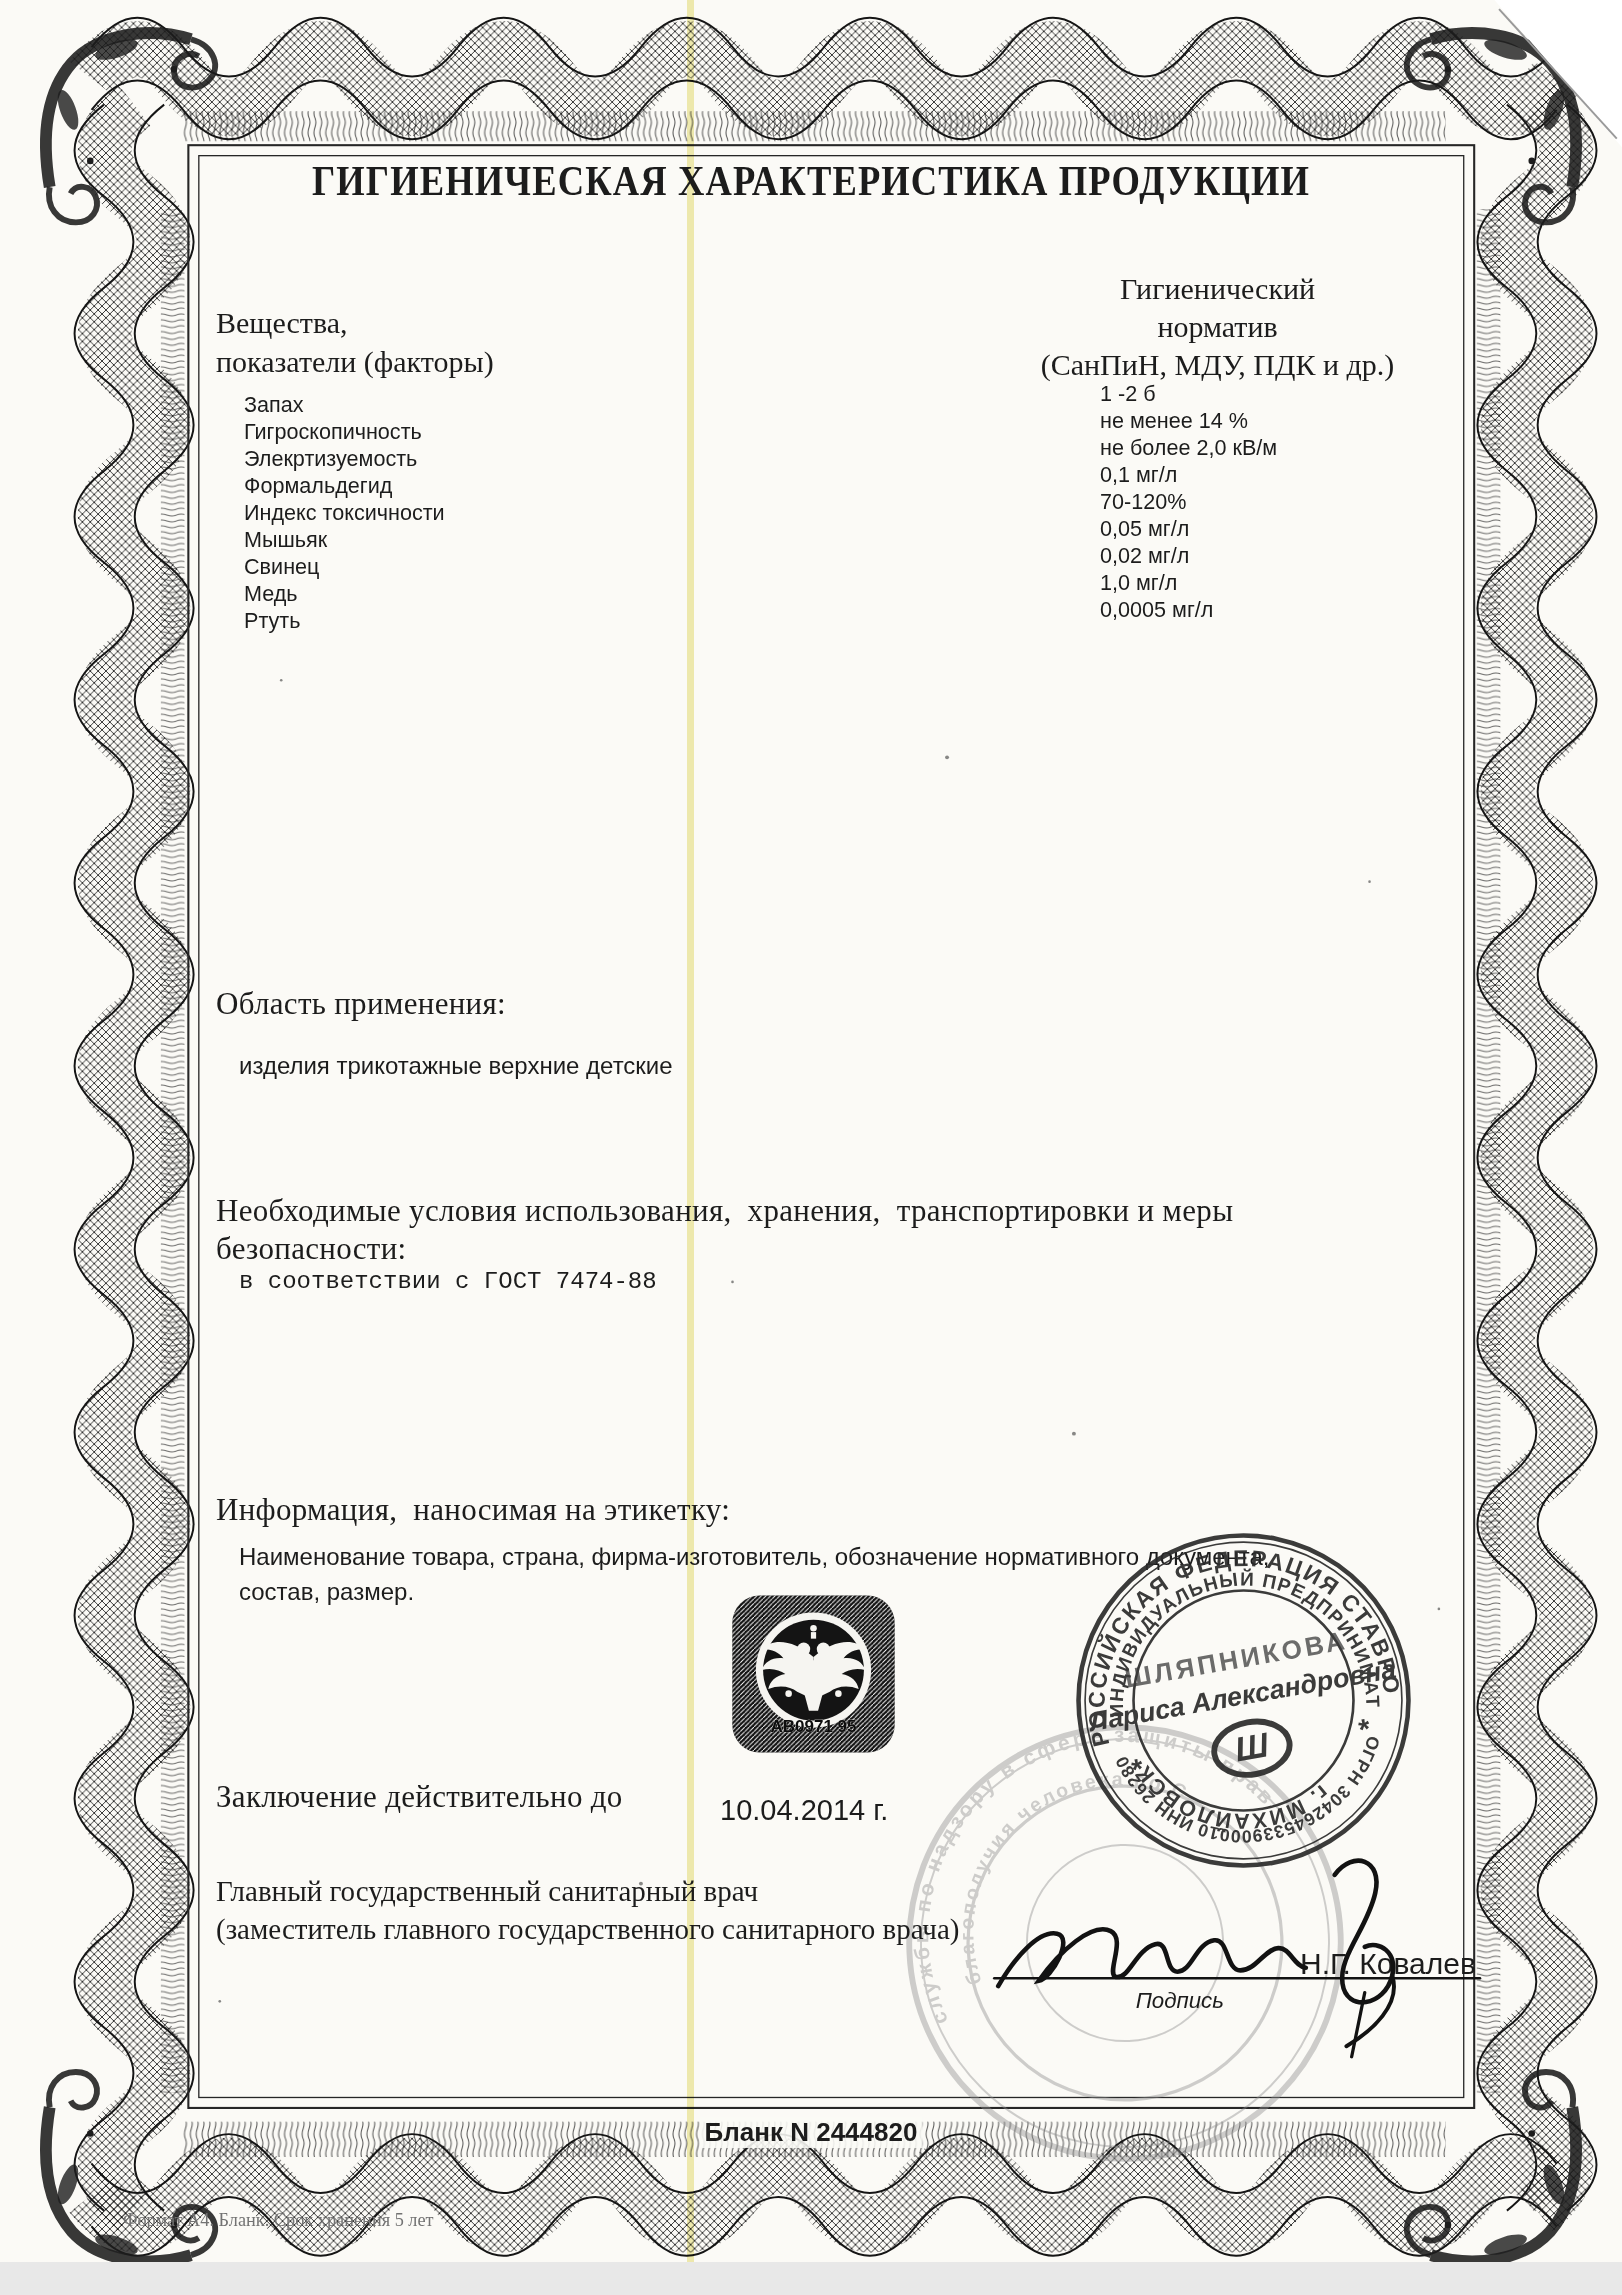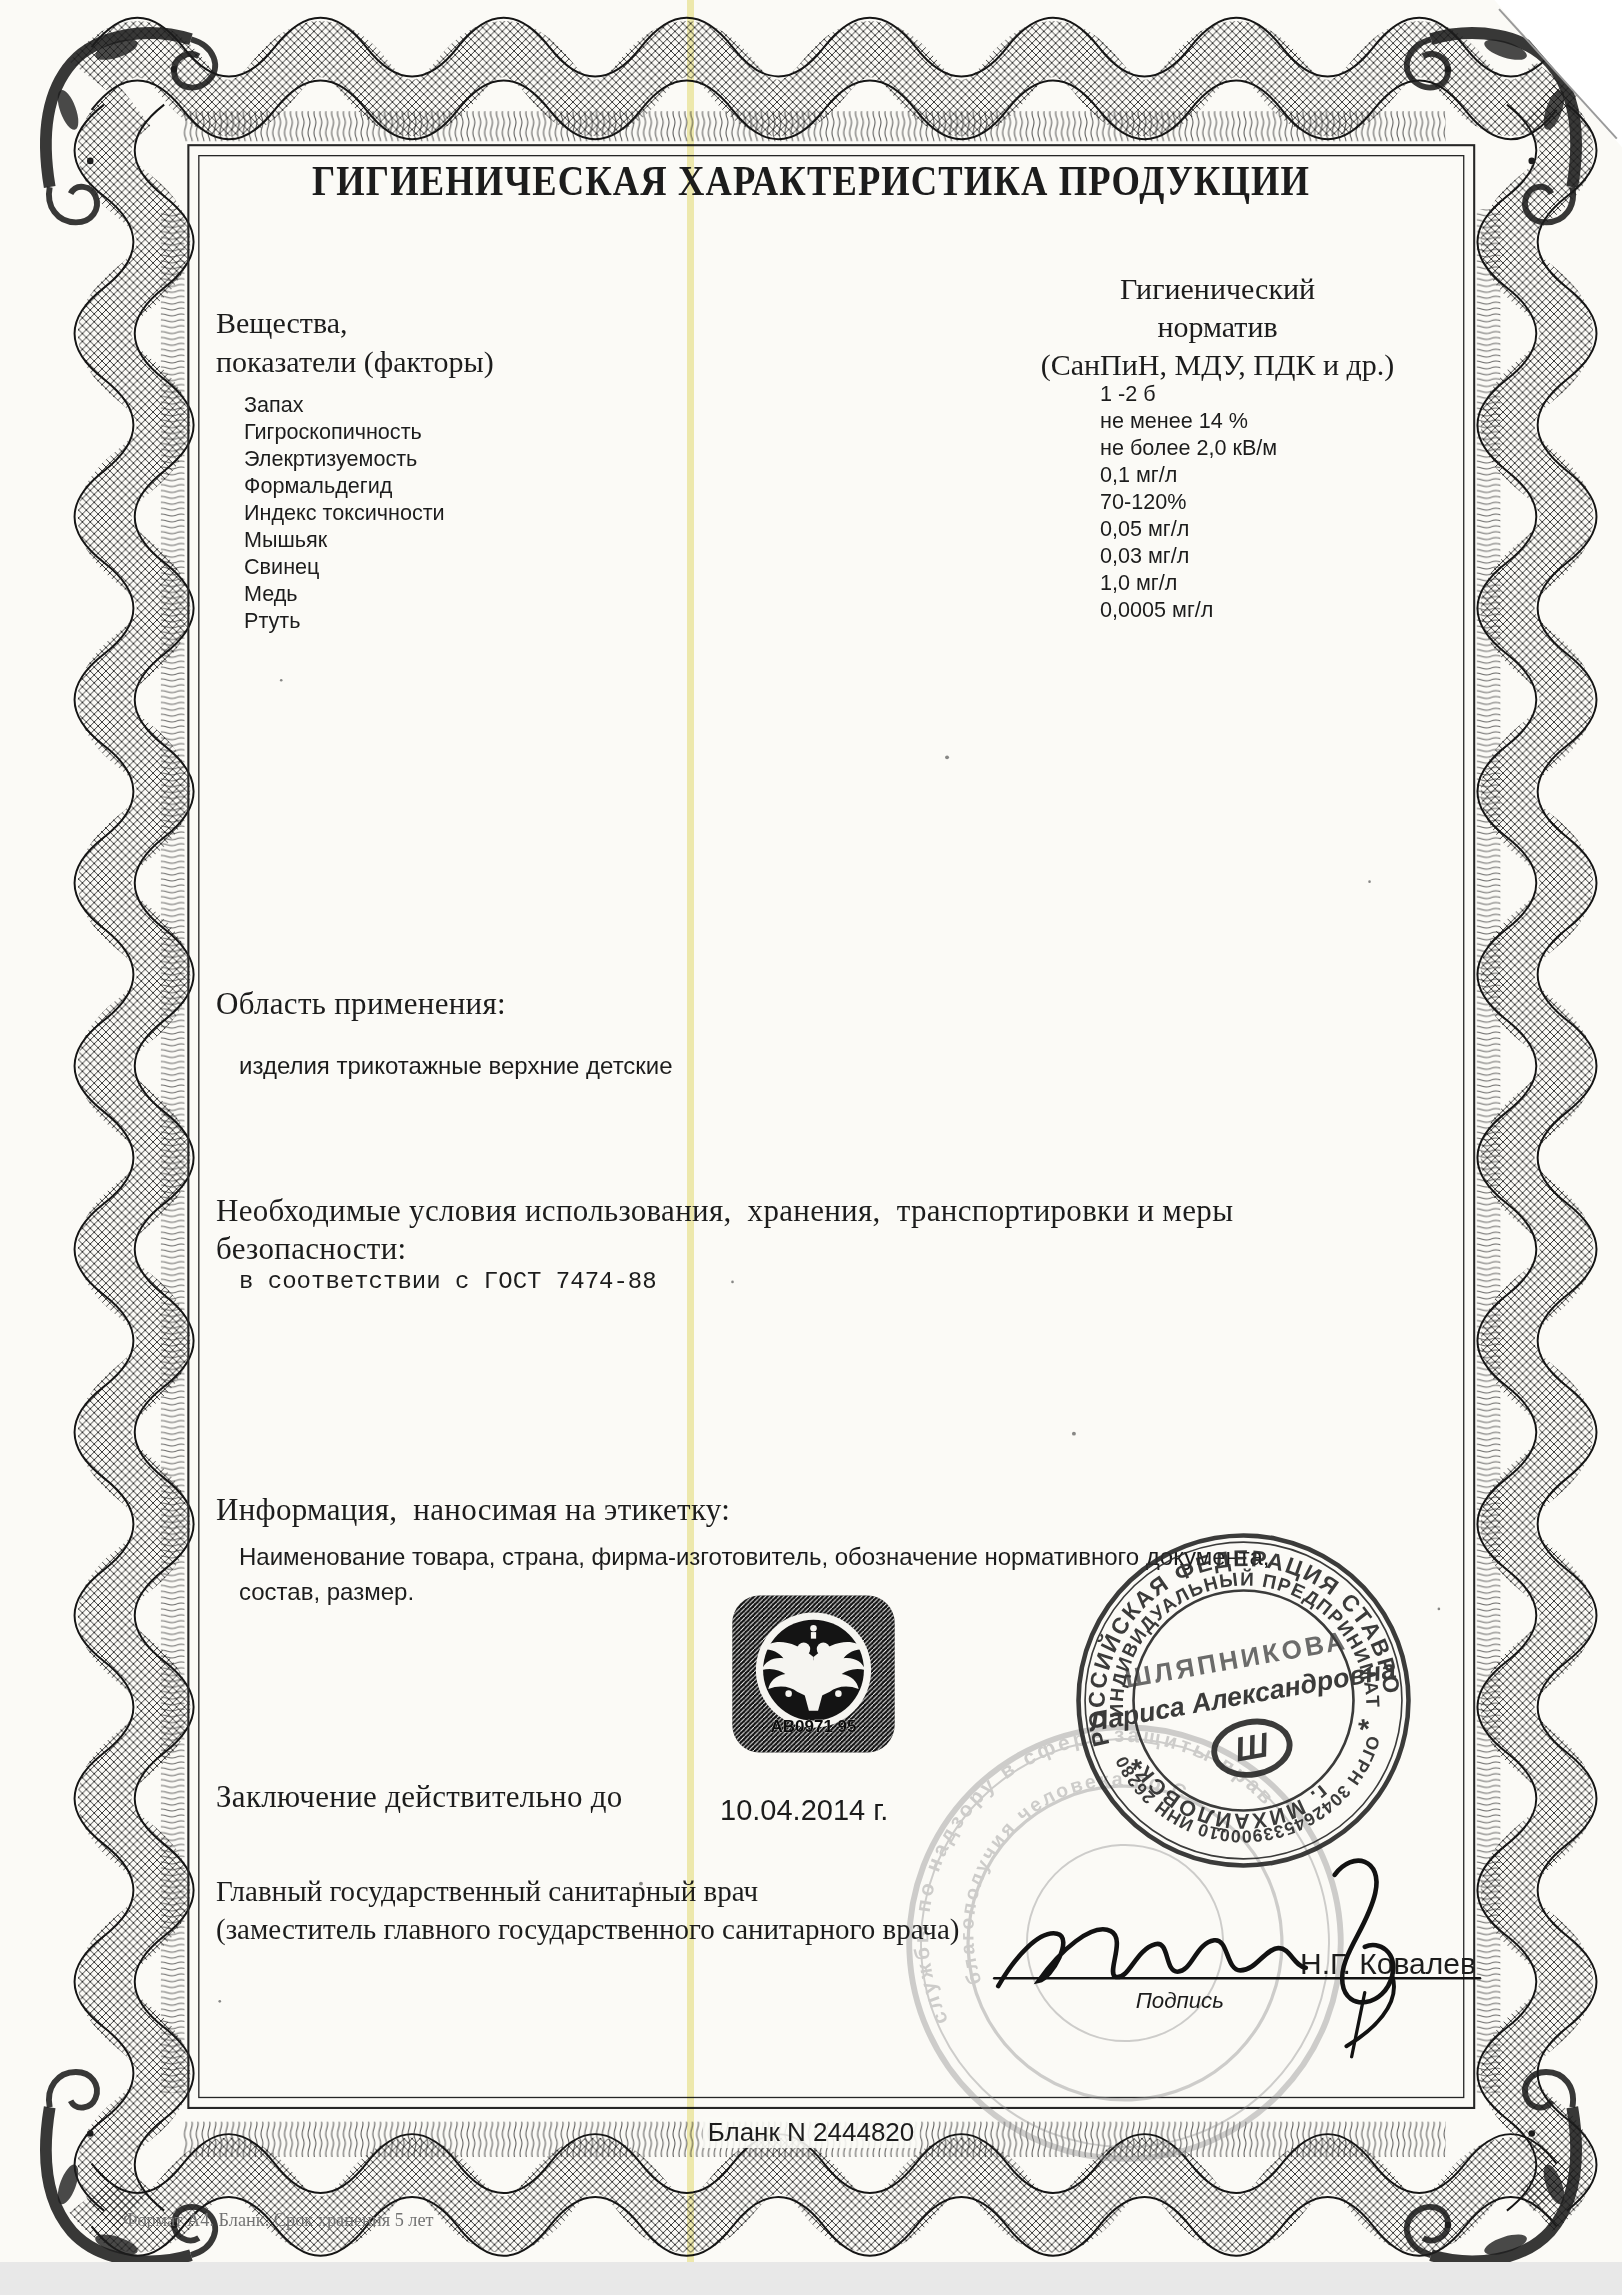--- a/index.html
+++ b/index.html
@@ -17,21 +17,21 @@
   .colhead.right{top:270px;left:1021px;width:393px;text-align:center;line-height:38px;}
   .colhead.left{top:281px;left:216px;margin-top:22px;}
   .factors{top:391px;left:217px;font-family:"Liberation Sans",sans-serif;font-size:21.6px;line-height:27px;margin-left:27px;}
   .norms{top:380px;left:1100px;font-family:"Liberation Sans",sans-serif;font-size:21.6px;line-height:27px;}
   .seclabel{font-size:31px;letter-spacing:0.3px;}
   .secvalue{font-family:"Liberation Sans",sans-serif;font-size:24px;}
   .official{font-size:29px;line-height:38px;}
   .datefield{font-family:"Liberation Sans",sans-serif;font-size:29px;}
   .signer{font-family:"Liberation Sans",sans-serif;font-size:30px;}
   .blank-number{top:2117px;left:50%;transform:translateX(-50%);
-        font-family:"Liberation Sans",sans-serif;font-weight:normal;font-size:26px;
+        font-family:"Liberation Sans",sans-serif;font-weight:bold;font-size:26px;
         background:rgba(251,250,246,.88);padding:0 5px;z-index:4;}
   .format-note{top:2210px;left:77px;font-size:18.3px;color:#737373;margin-left:46px;}
   
   .fold{top:0;left:687px;width:7.2px;height:2295px;background:var(--fold);
         mix-blend-mode:multiply;opacity:.95;z-index:3;}
   .layer0{z-index:0;} .layer2{z-index:2;} .layer5{z-index:5;} .layer6{z-index:6;}
   .textlayer{z-index:4;}
   svg text{font-family:"Liberation Sans",sans-serif;}
 </style>
 </head>
@@ -145,21 +145,21 @@
     <div class="pre">Медь</div>
     <div class="pre">Ртуть</div>
   </div>
   <div class="abs norms textlayer">
     <div class="pre">1 -2 б</div>
     <div class="pre">не менее 14 %</div>
     <div class="pre">не более 2,0 кВ/м</div>
     <div class="pre">0,1 мг/л</div>
     <div class="pre">70-120%</div>
     <div class="pre">0,05 мг/л</div>
-    <div class="pre">0,03 мг/л</div>
+    <div class="pre">0,02 мг/л</div>
     <div class="pre">1,0 мг/л</div>
     <div class="pre">0,0005 мг/л</div>
   </div>
 
   <div class="abs seclabel textlayer" style="top:986px;left:216px;">Область применения:</div>
   <div class="abs secvalue textlayer" style="top:1032px;left:239px;margin-top:20px;">изделия трикотажные верхние детские</div>
 
   <div class="abs seclabel pre textlayer" style="top:1193px;left:216px;">Необходимые условия использования,  хранения,  транспортировки и меры</div>
   <div class="abs seclabel textlayer" style="top:1231px;left:216px;">безопасности:</div>
   <div class="abs secvalue textlayer" style="top:1268px;left:239px;font-family:Liberation Mono, monospace;">в соответствии с ГОСТ 7474-88</div>

